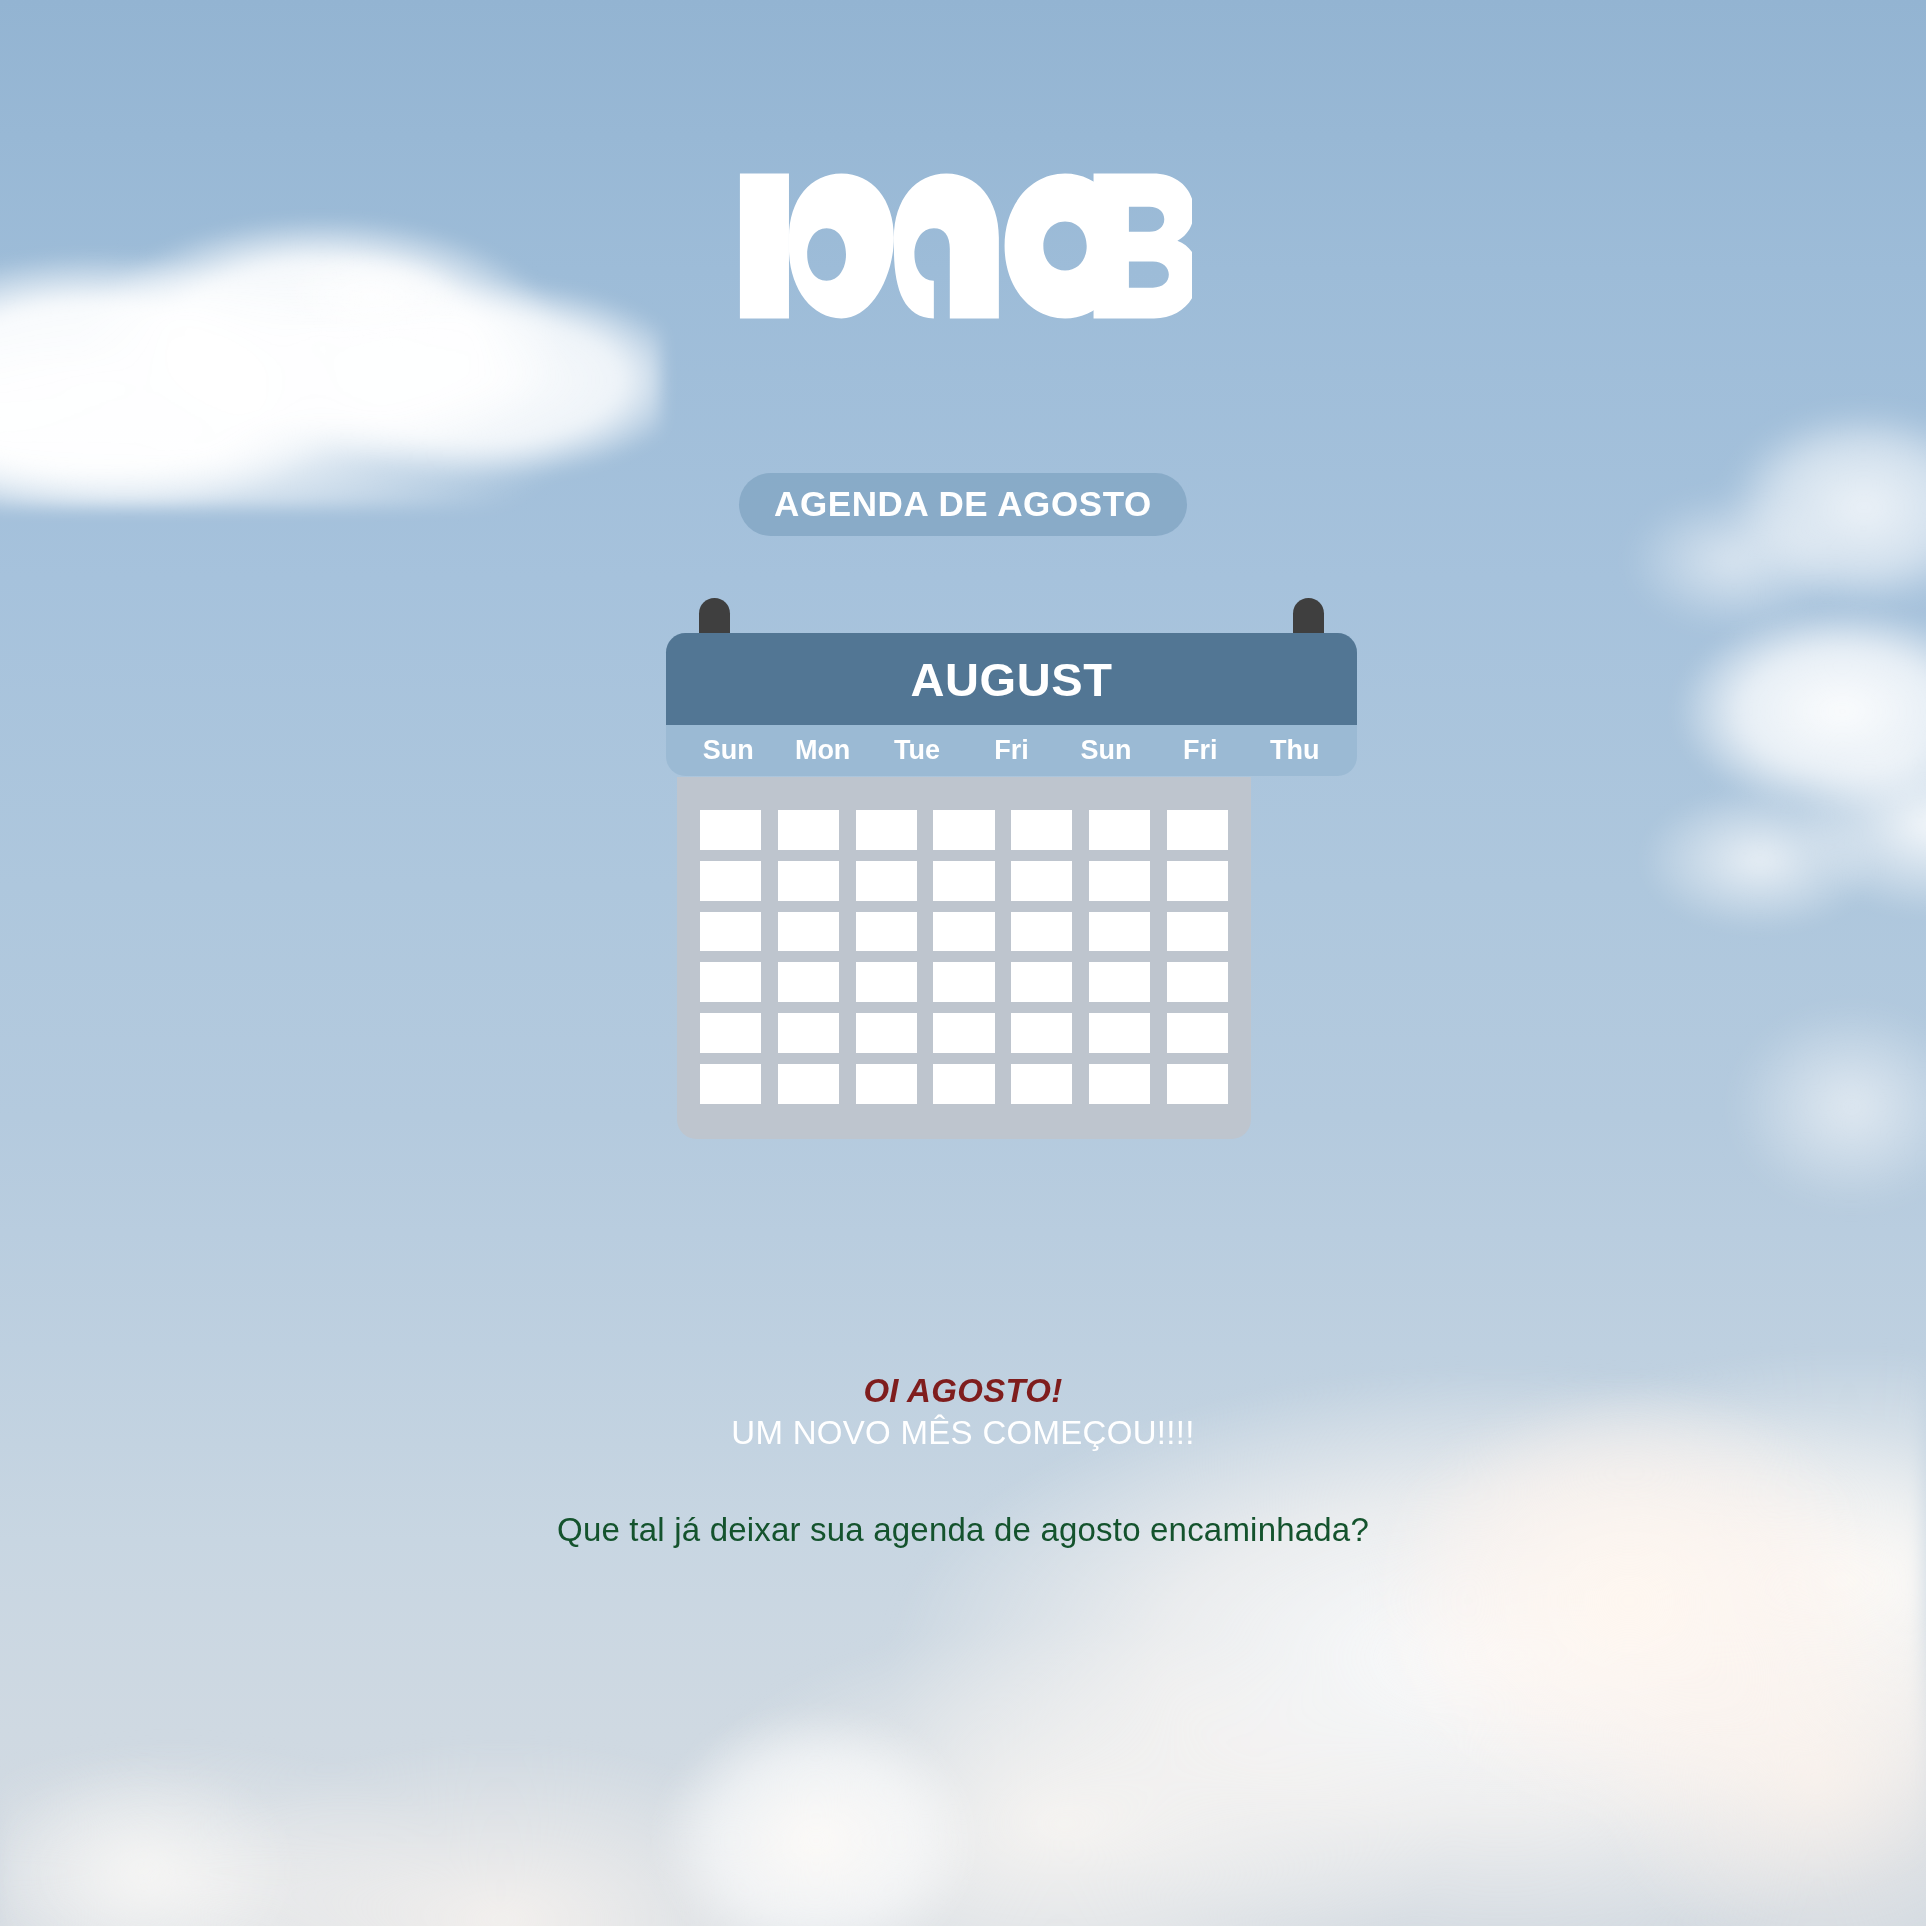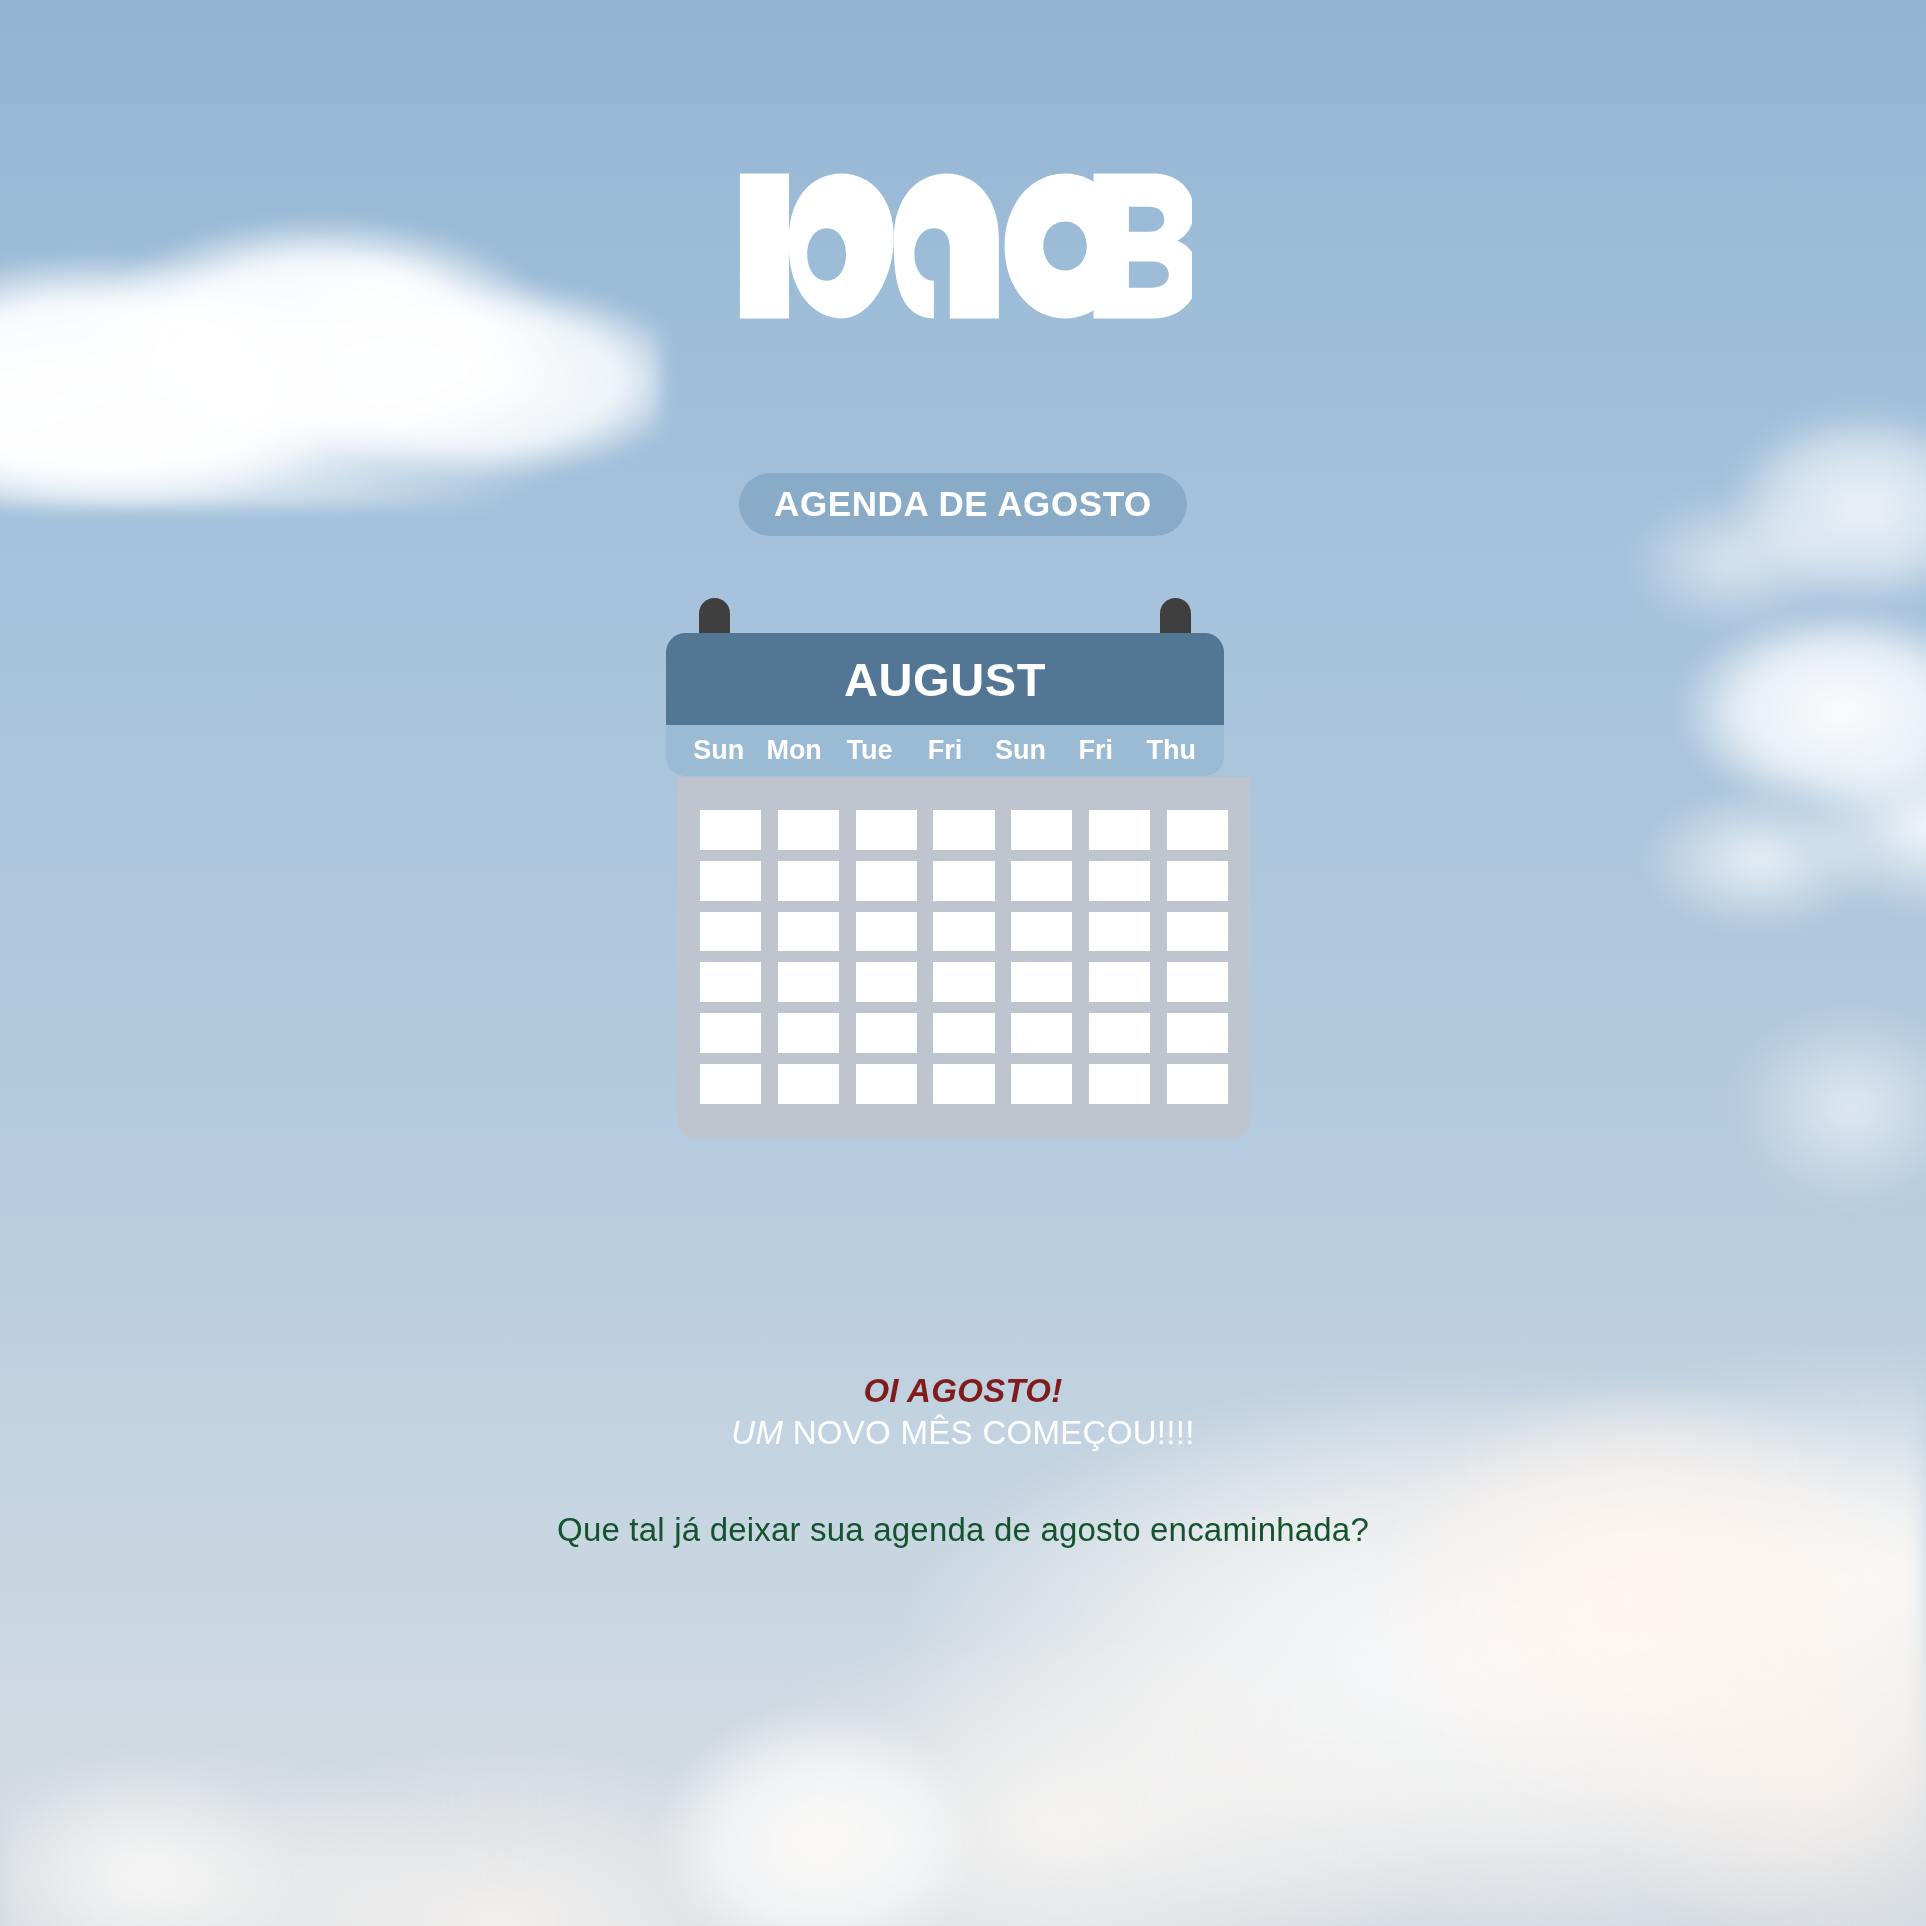--- a/index.html
+++ b/index.html
@@ -111,21 +111,21 @@
     border-radius:37px;
     padding:12.6px 35px 15px;
     display:inline-block;
   }
   #badge-label {
     font-size:35px; font-weight:bold; color:#ffffff;
     letter-spacing:0.6px; line-height:1; white-space:nowrap;
   }
 
   
-  #calendar { position:absolute; left:666px; top:633px; width:558px; }
+  #calendar { position:absolute; left:666px; top:633px; width:691px; }
   #calendar-rings { position:absolute; left:0; top:-35px; width:100%; height:68px; }
   .ring {
     position:absolute; top:0; width:31px; height:74px;
   }
   .ring .ring-base {
     position:absolute; left:-6.3px; top:37px; width:43px; height:43px;
     border-radius:50%; border:6.3px solid #ffffff; box-sizing:border-box;
   }
   .ring .ring-pin {
     position:absolute; left:0; top:0; width:31px; height:66px;
@@ -170,21 +170,21 @@
 
   
   #caption-block { position:absolute; left:0; right:0; top:1370px; text-align:center; }
   #caption-line-1 {
     font-size:33px; font-weight:bold; font-style:italic; color:#7f1d1d;
     line-height:1.28; letter-spacing:0.3px;
   }
   #caption-line-2 {
     font-size:33px; color:#ffffff; line-height:1.28; letter-spacing:0.3px;
   }
-  #caption-line-2 .em { font-style:italic; }
+  #caption-line-2 .em { }
   #caption-line-3 {
     margin-top:55px;
     font-size:33px; color:#14532d; line-height:1.28; letter-spacing:0.2px;
   }
 </style>
 </head>
 <body>
 
 <div id="sky">
   <div class="cloud" id="cloud-topleft"></div>

